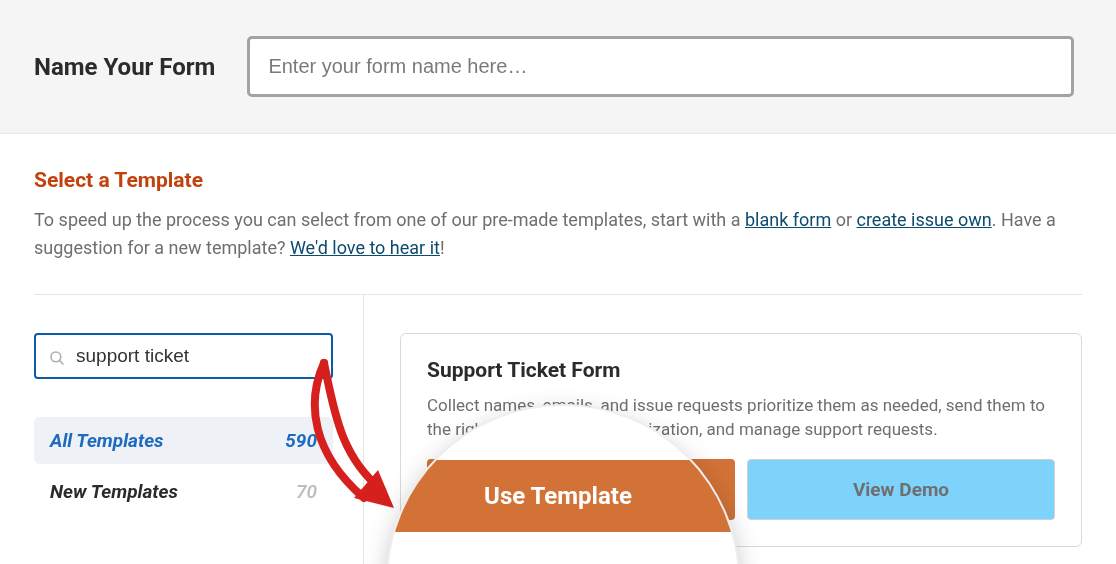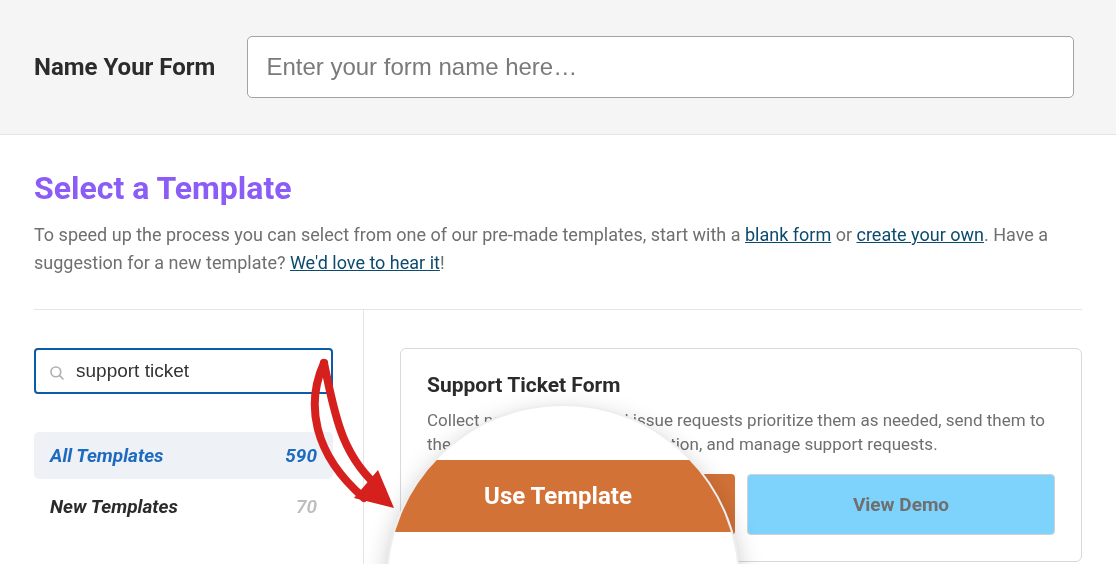--- a/index.html
+++ b/index.html
@@ -21,36 +21,36 @@
       gap: 32px;
     }
     .header-title {
       font-size: 24px;
       font-weight: 700;
       color: #2b2b2b;
       flex: 0 0 auto;
     }
     .form-name-input {
       flex: 1;
-      font-size: 24px;
+      font-size: 20px;
       padding: 16px 18px;
-      border: 1px solid #a3a3a3;
+      border: 3px solid #a3a3a3;
       border-radius: 5px;
       color: #444;
       background: #fff;
     }
     .form-name-input::placeholder { color: #7a7a7a; }
 
     .content {
       padding: 34px 34px 0 34px;
     }
     .select-title {
-      font-size: 32px;
-      font-weight: 700;
-      color: #8b5cf6;
+      font-size: 21px;
+      font-weight: 700;
+      color: #c2410c;
       margin-bottom: 14px;
     }
     .select-desc {
       font-size: 18px;
       line-height: 1.55;
       color: #6f6f6f;
       margin-bottom: 4px;
     }
     .select-desc a, .link {
       color: #0c4a6e;
@@ -215,21 +215,21 @@
 <body>
 
 <div class="header-bar">
   <div class="header-title">Name Your Form</div>
   <input class="form-name-input" type="text" placeholder="Enter your form name here…" style="">
 </div>
 
 <div class="content">
   <div class="select-title">Select a Template</div>
   <div class="select-desc">
-    <span>To speed up the process you can select from one of our pre-made templates, start with a </span><a class="link">blank form</a><span> or </span><a class="link">create your own</a><span>. Have a suggestion for a new template? </span><a class="link">We'd love to hear it</a><span>!</span>
+    <span>To speed up the process you can select from one of our pre-made templates, start with a </span><a class="link">blank form</a><span> or </span><a class="link">create issue own</a><span>. Have a suggestion for a new template? </span><a class="link">We'd love to hear it</a><span>!</span>
   </div>
 
   <div class="body-row">
 
     <div class="sidebar">
       <div class="search-wrap">
         <svg class="search-icon" viewBox="0 0 24 24" fill="none" stroke="#b0b0b0" stroke-width="2.2" stroke-linecap="round">
           <circle cx="10.5" cy="10.5" r="6.5"></circle>
           <line x1="20" y1="20" x2="15.2" y2="15.2"></line>
         </svg>

